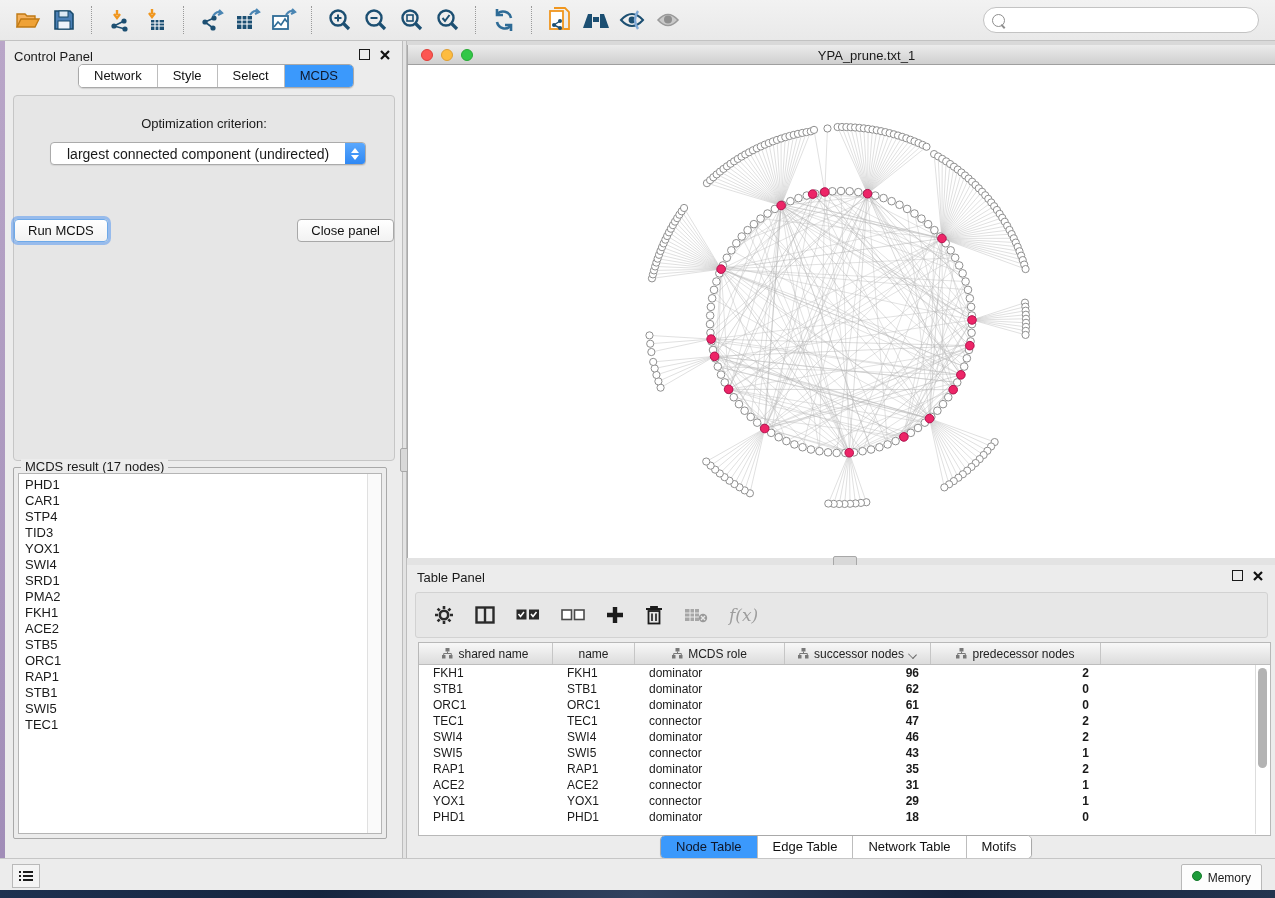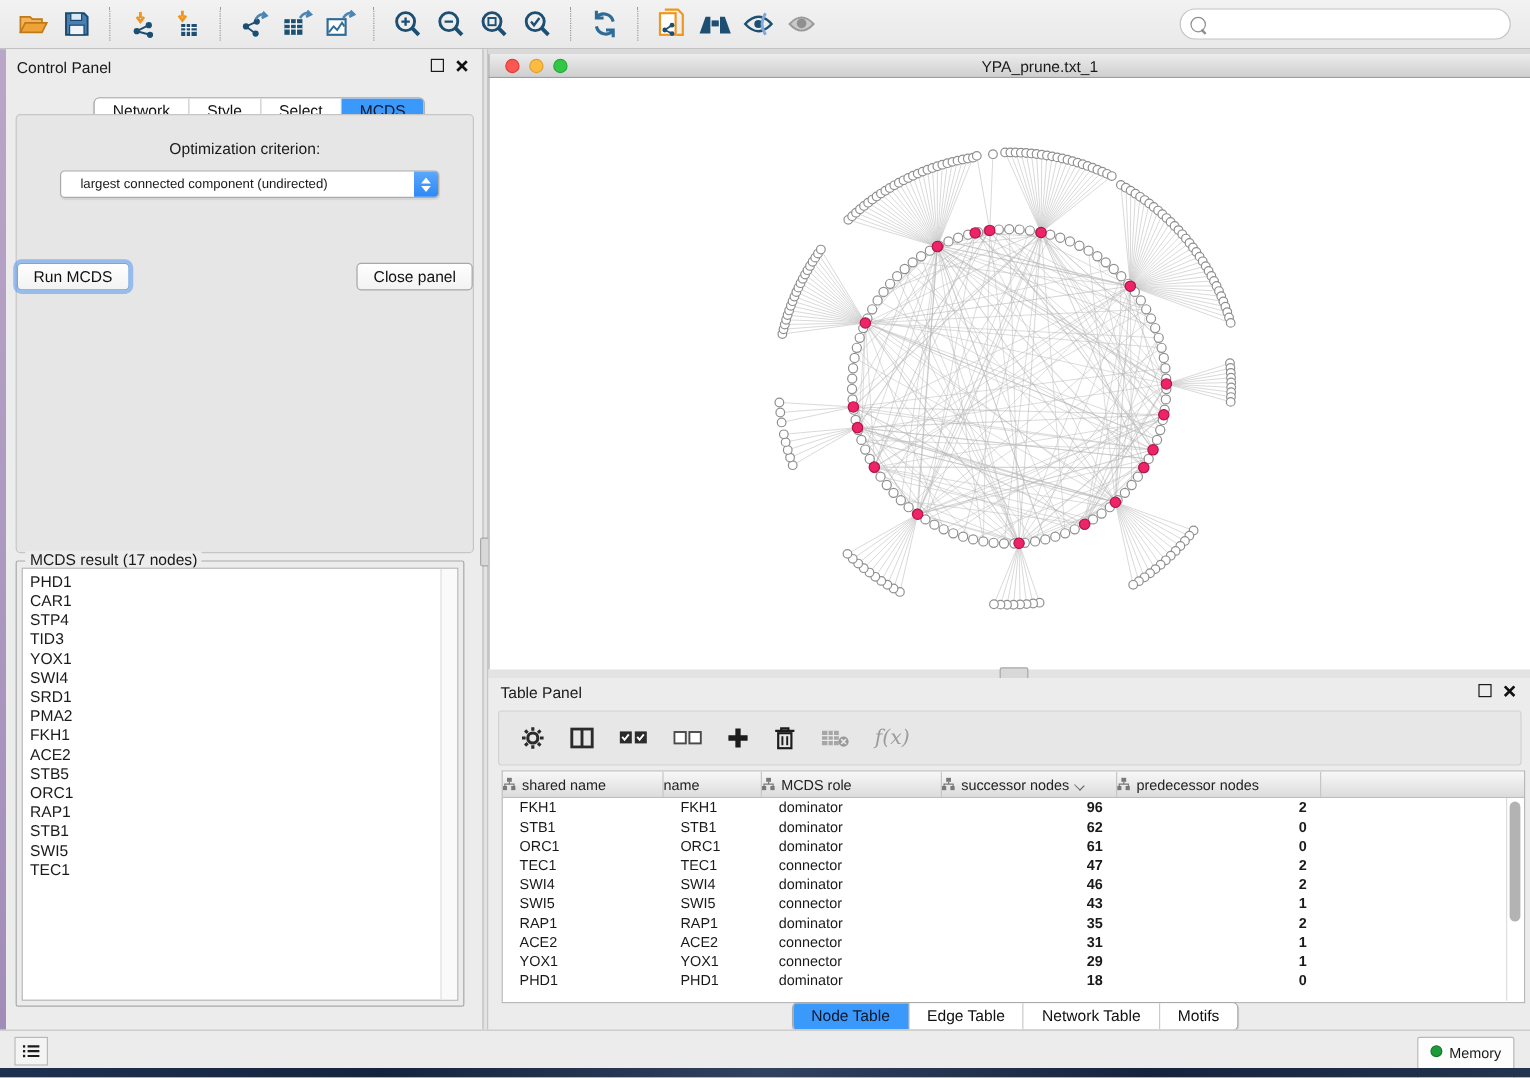--- a/index.html
+++ b/index.html
@@ -27,27 +27,27 @@
   .control-panel{left:5px;top:41px;width:397px;height:817px;background:#ececec;}
   .cp-title{left:9px;top:8px;font-size:13px;color:#1a1a1a;}
   .win-icons{position:absolute;right:12px;top:8px;display:flex;gap:10px;align-items:center;}
   .float-ico{width:9px;height:9px;border:1.6px solid #1a1a1a;display:inline-block;background:#ececec;}
 
   .seg-wrap{display:flex;border:1px solid #a9a9a9;border-radius:5px;overflow:hidden;background:#fff;
             box-shadow:0 1px 1px rgba(0,0,0,.12);height:22px;}
   .seg{font-size:13px;padding:3px 15px 0 15px;border-right:1px solid #bdbdbd;background:#fff;color:#111;height:22px;box-sizing:border-box;}
   .seg:last-child{border-right:none;}
   .seg.sel{background:#3b99fc;color:#0f172a;}
-  .cp-tabs{left:73px;top:40px;justify-content:flex-end;}
+  .cp-tabs{left:73px;top:23px;justify-content:flex-end;}
 
   .cp-inner{left:8px;top:54px;width:380px;height:364px;background:#e6e6e6;border:1px solid #c6c6c6;border-radius:4px;}
   .opt-label{width:100%;text-align:center;top:20px;font-size:13px;position:absolute;}
   .selectbox{left:36px;top:46px;width:316px;height:23px;background:#fff;border:1px solid #ababab;border-radius:4px;
              display:flex;align-items:center;box-sizing:border-box;box-shadow:0 1px 1px rgba(0,0,0,.08);}
-  .selecttext{flex:1;font-size:11px;padding-left:16px;white-space:nowrap;overflow:hidden;}
+  .selecttext{flex:1;font-size:14px;padding-left:16px;white-space:nowrap;overflow:hidden;}
   .stepper{width:20px;height:21px;background:linear-gradient(#5aa8fd,#2f88f4);border-radius:0 3px 3px 0;
            display:flex;flex-direction:column;align-items:center;justify-content:center;gap:2px;}
   .tri-up{width:0;height:0;border-left:4px solid transparent;border-right:4px solid transparent;border-bottom:5px solid #fff;}
   .tri-dn{width:0;height:0;border-left:4px solid transparent;border-right:4px solid transparent;border-top:5px solid #fff;}
   .btn{background:linear-gradient(#ffffff,#f2f2f2);border:1px solid #a8a8a8;border-radius:4px;font-size:13px;
        height:23px;padding:0 13px;display:inline-flex;align-items:center;justify-content:center;box-sizing:border-box;color:#111;}
   .btn.focused{border-color:#6ea9e8;box-shadow:0 0 0 3px rgba(72,144,241,.5);}
   .cp-btnrow{left:0;top:123px;width:100%;display:flex;justify-content:space-between;gap:14px;position:absolute;}
 
   .mcds-box{left:8px;top:426px;width:372px;height:370px;border:1px solid #a9a9a9;border-radius:2px;background:#ececec;}
@@ -74,21 +74,21 @@
   .net-canvas{left:407px;top:65px;width:868px;height:493px;background:#fff;border-left:1px solid #aaa;box-sizing:border-box;}
 
   
   .table-panel{left:407px;top:565px;width:868px;height:293px;background:#ececec;}
   .tp-title{left:10px;top:5px;font-size:13px;position:absolute;}
   .tp-toolbar{position:absolute;left:8px;top:27px;right:7px;height:46px;background:#e7e7e7;border:1px solid #d2d2d2;
               border-radius:3px;display:flex;align-items:center;gap:21px;padding-left:18px;box-sizing:border-box;}
   .fx{font-family:"DejaVu Serif",serif;font-style:italic;font-size:17px;color:#9d9d9d;}
   .tp-table{position:absolute;left:11px;top:77px;width:853px;height:194px;background:#fff;border:1px solid #b8b8b8;box-sizing:border-box;overflow:hidden;}
   .thead{display:flex;height:21px;background:linear-gradient(#f8f8f8,#dcdcdc);border-bottom:1px solid #bdbdbd;}
-  .th{display:flex;align-items:center;gap:5px;font-size:12px;color:#222;
+  .th{display:flex;align-items:center;justify-content:center;gap:5px;font-size:12px;color:#222;
       border-right:1px solid #c6c6c6;box-sizing:border-box;height:21px;}
   .trow{display:flex;height:16px;align-items:center;}
   .td{font-size:12px;box-sizing:border-box;white-space:nowrap;overflow:hidden;}
   .td.l{padding-left:14px;text-align:left;}
   .td.r{padding-right:12px;text-align:right;font-weight:bold;}
   .tscroll{position:absolute;top:22px;right:1px;bottom:1px;width:13px;background:#fff;border-left:1px solid #ddd;}
   .tthumb{position:absolute;left:2px;top:3px;width:9px;height:100px;background:#b3b3b3;border-radius:5px;}
   .tp-tabs{position:absolute;left:253px;top:270px;}
   .sortchev{width:8px;height:8px;display:inline-block;position:relative;}
   .sortchev:before{content:"";position:absolute;left:0;top:1px;width:6px;height:6px;border-right:1.6px solid #666;border-bottom:1.6px solid #666;transform:rotate(45deg) scale(1,.8);}

